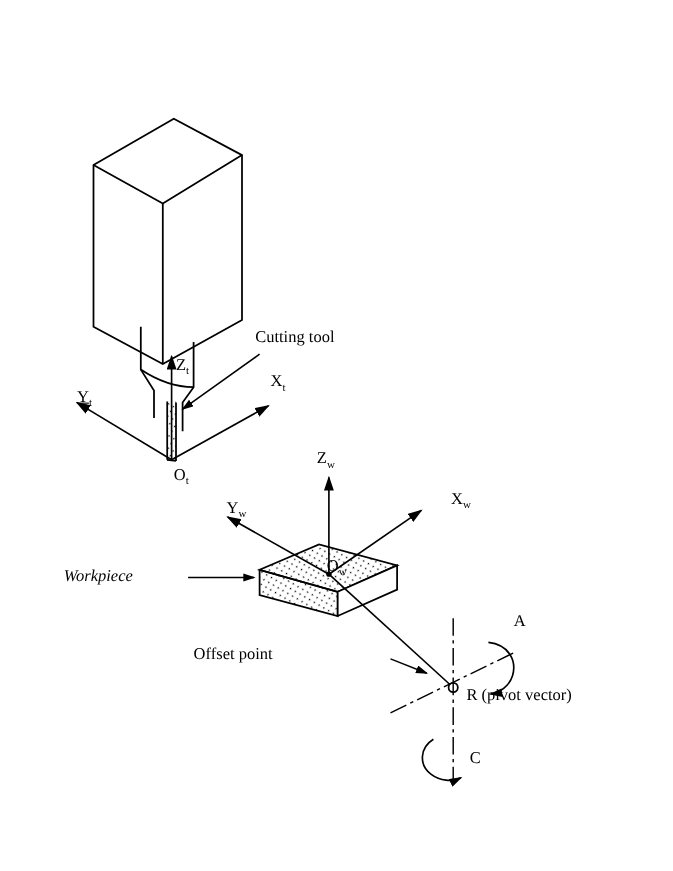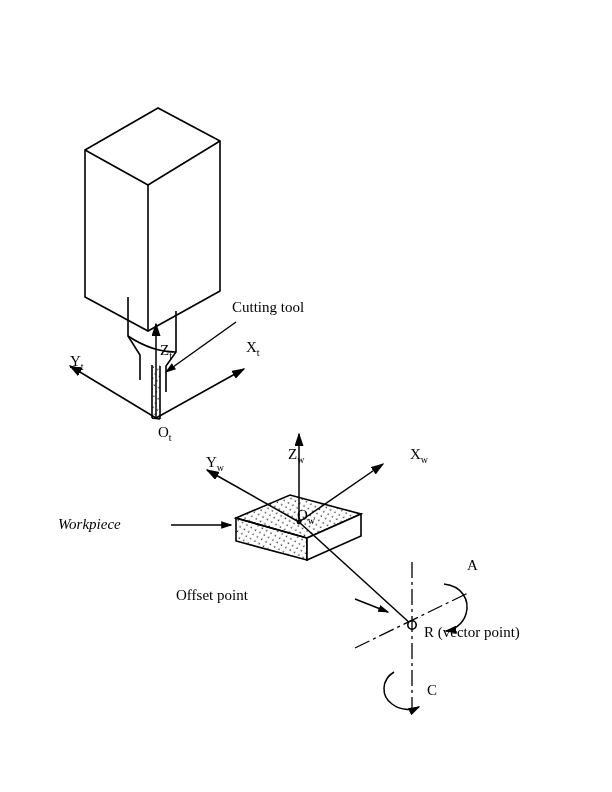--- a/index.html
+++ b/index.html
@@ -136,56 +136,56 @@
     <g stroke="#000" stroke-width="1.4" fill="none">
       <line x1="171" y1="525" x2="231" y2="525" marker-end="url(#arrowSm)"></line>
     </g>
     <g stroke="#000" stroke-width="1.4" fill="none">
       <line x1="355" y1="599" x2="388" y2="612" marker-end="url(#arrowSm)"></line>
     </g>
   </svg>
 
   <div class="lbl" style="left:232px; top:300px;">Cutting tool</div>
 
-  <div class="lbl axis-lbl" style="left:160px; top:343px;">
+  <div class="lbl axis-lbl" style="left:160px; top:325px;">
     <span>Z</span><span class="sub">t</span>
   </div>
 
   <div class="lbl axis-lbl" style="left:246px; top:340px;">
     <span>X</span><span class="sub">t</span>
   </div>
 
   <div class="lbl axis-lbl" style="left:70px; top:354px;text-decoration:underline;">
     <span>Y</span><span class="sub">t</span>
   </div>
 
   <div class="lbl axis-lbl bold" style="left:158px; top:425px;">
     <span>O</span><span class="sub">t</span>
   </div>
 
-  <div class="lbl axis-lbl" style="left:288px; top:410px;margin-top:37px;">
+  <div class="lbl axis-lbl" style="left:288px; top:410px;">
     <span>Z</span><span class="sub">w</span>
   </div>
 
   <div class="lbl axis-lbl" style="left:384px; top:447px;margin-left:26px;">
     <span>X</span><span class="sub">w</span>
   </div>
 
   <div class="lbl axis-lbl" style="left:206px; top:455px;">
     <span>Y</span><span class="sub">w</span>
   </div>
 
   <div class="lbl axis-lbl" style="left:297px; top:508px;">
     <span>O</span><span class="sub">w</span>
   </div>
 
   <div class="lbl" style="left:58px; top:517px;font-style:italic;">Workpiece</div>
 
   <div class="lbl" style="left:176px; top:588px;">Offset point</div>
 
 
-  <div class="lbl" style="left:424px; top:625px;">R (vector point)</div>
+  <div class="lbl" style="left:424px; top:625px;">R (pivot vector)</div>
 
   <div class="lbl" style="left:467px; top:558px;">A</div>
 
   <div class="lbl" style="left:427px; top:683px;">C</div>
 
 </div>
 
 </body></html>

